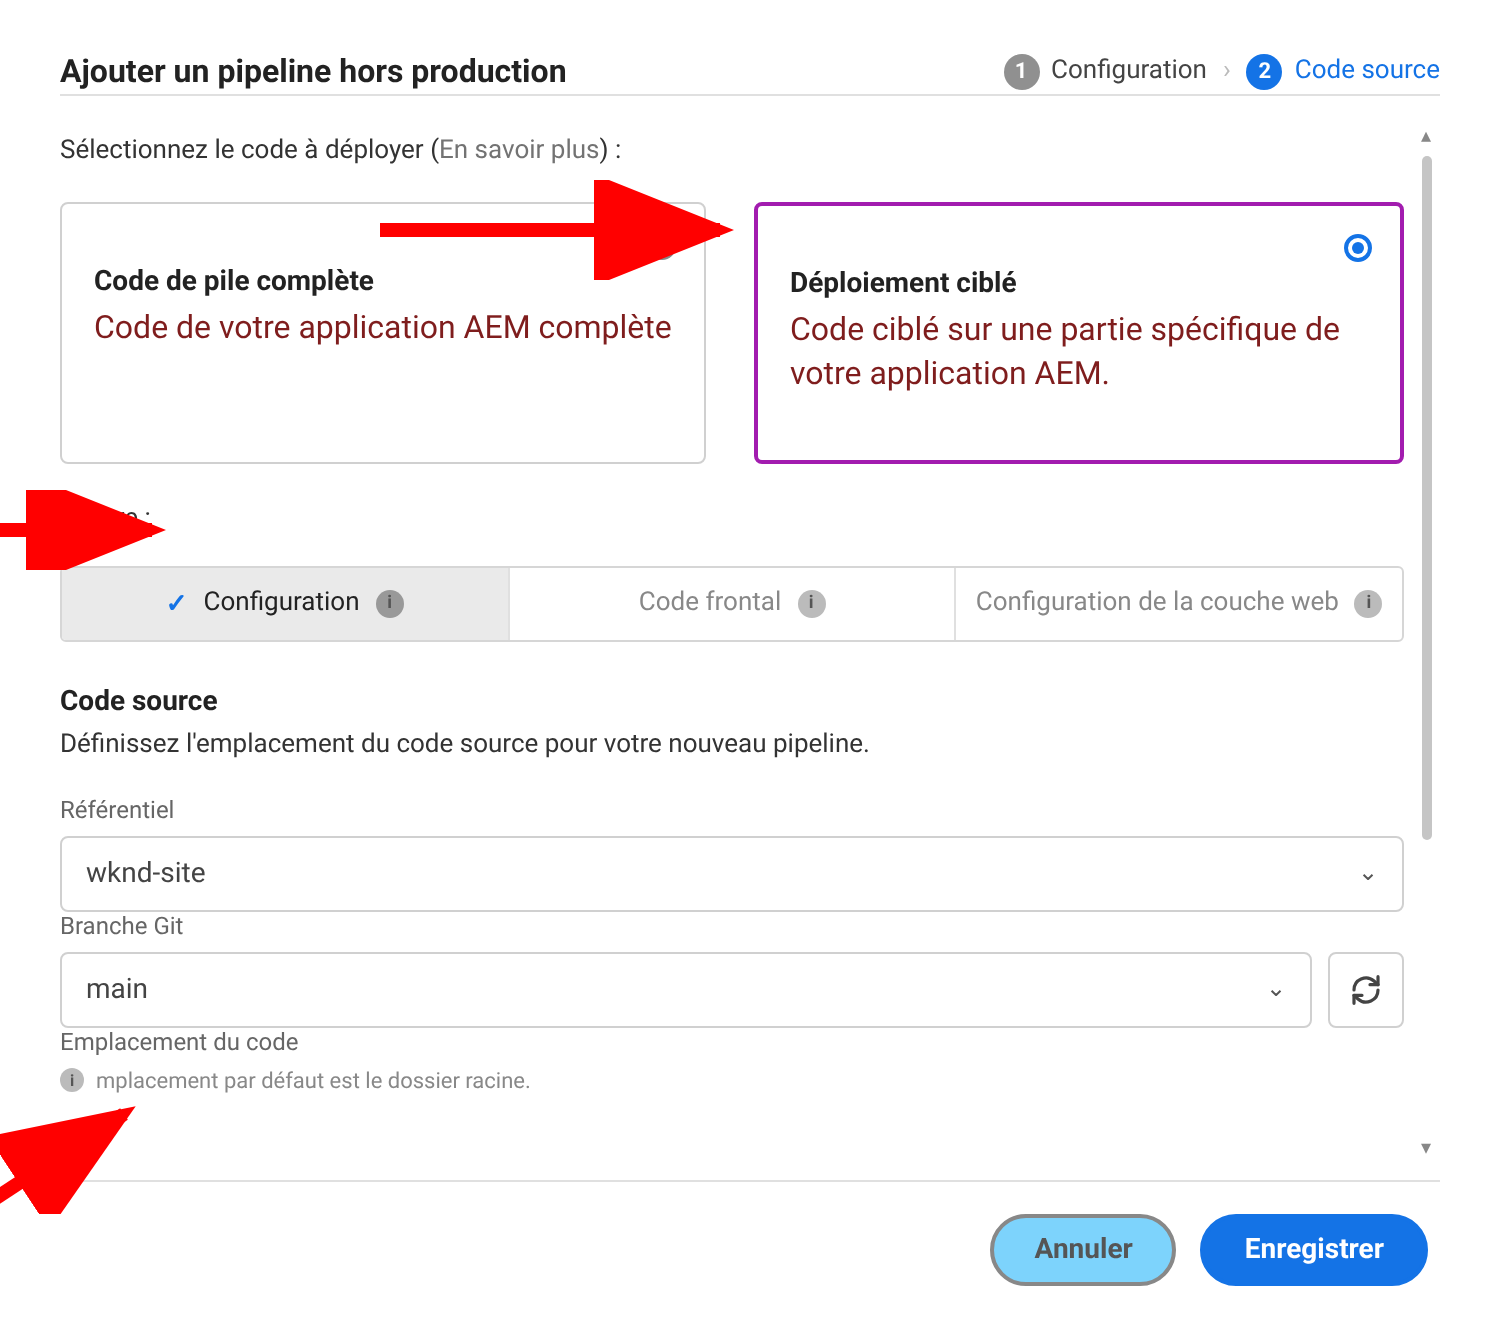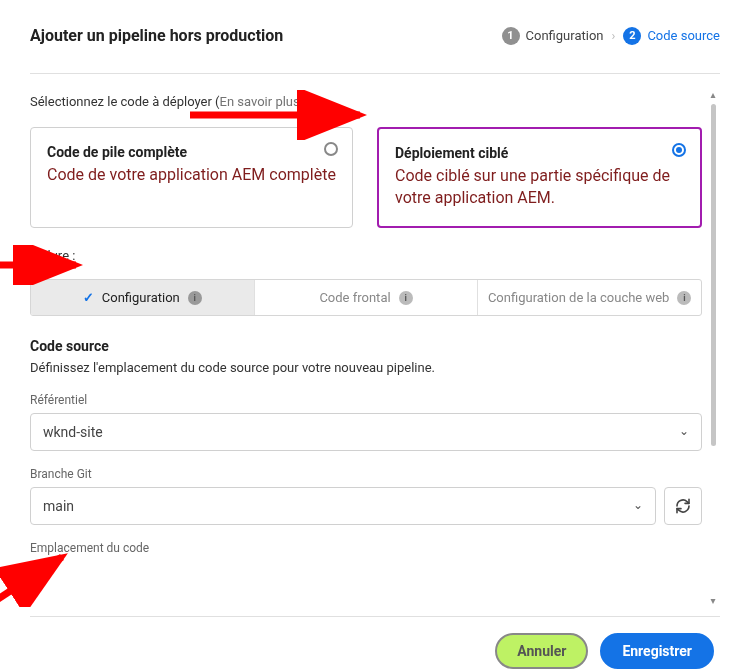--- a/index.html
+++ b/index.html
@@ -1,18 +1,18 @@
 <!DOCTYPE html>
 <html><head>
 <meta charset="utf-8">
 <style>
   * { box-sizing: border-box; font-family: -apple-system, BlinkMacSystemFont, "Segoe UI", Roboto, Helvetica, Arial, sans-serif; }
   html, body { margin: 0; padding: 0; width: 750px; height: 672px; background: #fff; }
   .dialog { width: 750px; height: 672px; position: relative; padding: 26px 30px 20px 30px; }
-  .header-row { display: flex; align-items: center; justify-content: space-between; border-bottom: 1px solid #e0e0e0; padding-bottom: 28px; margin-bottom: 14px; }
+  .header-row { display: flex; align-items: center; justify-content: space-between; border-bottom: 1px solid #e0e0e0; padding-bottom: 2px; margin-bottom: 14px; }
   .title { font-size: 16px; font-weight: 700; color: #222; }
   .steps { display: flex; align-items: center; gap: 8px; font-size: 13px; }
   .step { display: flex; align-items: center; gap: 6px; }
   .step-bullet { width: 18px; height: 18px; border-radius: 50%; display: flex; align-items: center; justify-content: center; font-size: 11px; font-weight: 700; color: #fff; }
   .step-bullet.grey { background: #909090; }
   .step-bullet.blue { background: #1473e6; }
   .step-label { color: #444; }
   .step-label.active { color: #1473e6; }
   .step-sep { color: #bbb; }
 
@@ -20,21 +20,21 @@
   .scroll-content { padding-right: 18px; }
   .scroll-track { position: absolute; right: 0; top: 0; bottom: 0; width: 14px; display: flex; flex-direction: column; align-items: center; }
   .scroll-caret { font-size: 10px; color: #888; line-height: 14px; }
   .scroll-bar { flex: 1; width: 5px; background: transparent; position: relative; margin: 2px 0; }
   .scroll-thumb { position: absolute; left: 0; right: 0; top: 0; height: 70%; background: #c5c5c5; border-radius: 3px; }
 
   .section-intro { font-size: 13px; color: #333; margin: 6px 0 18px 0; }
   .learn-more { color: #737373; }
 
   .cards { display: flex; gap: 24px; margin-bottom: 20px; }
-  .card { flex: 1; border: 1px solid #d0d0d0; border-radius: 4px; padding: 16px 16px; position: relative; cursor: pointer; }
+  .card { flex: 1; border: 1px solid #d0d0d0; border-radius: 4px; padding: 31px 16px; position: relative; cursor: pointer; }
   .card.selected { border: 2px solid #a21caf; }
   .card-title { font-size: 14px; font-weight: 700; margin-bottom: 4px; color: #222; }
   .card-desc { font-size: 16px; color: #7f1d1d; line-height: 1.4; }
   .radio { position: absolute; top: 14px; right: 14px; width: 14px; height: 14px; border: 2px solid #888; border-radius: 50%; background: #fff; }
   .radio.selected { border-color: #1473e6; }
   .radio.selected::after { content: ""; position: absolute; top: 2px; left: 2px; width: 6px; height: 6px; border-radius: 50%; background: #1473e6; }
 
   .include-label { font-size: 13px; color: #333; margin-bottom: 16px; }
 
   .tabs { display: flex; border: 1px solid #d6d6d6; border-radius: 3px; margin-bottom: 22px; overflow: hidden; }
@@ -42,34 +42,34 @@
   .tab:last-child { border-right: none; }
   .tab.active { background: #eaeaea; color: #222; }
   .tab .check { color: #1473e6; font-weight: 900; }
   .tab .info { width: 14px; height: 14px; border-radius: 50%; background: #bbb; display: inline-flex; align-items: center; justify-content: center; font-size: 9px; color: #555; font-weight: 700; }
   .tab.active .info { background: #999; }
   .tab-center-text { text-align: center; line-height: 1.2; }
 
   .subheading { font-size: 14px; font-weight: 700; color: #222; margin-bottom: 6px; }
   .subdesc { font-size: 13px; color: #333; margin-bottom: 18px; }
 
-  .field { margin-bottom: 16px; }
+  .field { margin-bottom: 0; }
   .field-label { font-size: 12px; color: #666; margin-bottom: 6px; }
   .select-row { display: flex; gap: 8px; align-items: stretch; }
   .select { flex: 1; border: 1px solid #d0d0d0; border-radius: 4px; padding: 10px 12px; font-size: 14px; color: #444; display: flex; justify-content: space-between; background: #fff; cursor: pointer; }
   .chevron { font-size: 12px; color: #555; }
   .icon-btn { width: 38px; border: 1px solid #d0d0d0; border-radius: 4px; background: #fff; display: flex; align-items: center; justify-content: center; cursor: pointer; }
   .text-input { width: 100%; border: 1px solid #d0d0d0; border-radius: 4px; padding: 10px 12px; font-size: 14px; color: #444; background: #fff; }
   .hint { font-size: 11px; color: #888; display: flex; align-items: center; gap: 6px; margin-top: 6px; }
   .hint .info-sm { width: 12px; height: 12px; border-radius: 50%; background: #bbb; display: inline-flex; align-items: center; justify-content: center; font-size: 8px; color: #555; font-weight: 700; }
 
   .footer-hr { border: none; border-top: 1px solid #e0e0e0; margin: 8px 0 16px 0; }
   .footer { display: flex; justify-content: flex-end; gap: 12px; padding-right: 6px; }
   .btn { border-radius: 18px; padding: 8px 20px; font-size: 14px; font-weight: 700; cursor: pointer; }
-  .btn-secondary { background: #bef264; color: #555; border: 2px solid #888; }
+  .btn-secondary { background: #7dd3fc; color: #555; border: 2px solid #888; }
   .btn-primary { background: #1473e6; color: #fff; border: 2px solid #1473e6; }
 
   
   .arrow { position: absolute; pointer-events: none; }
   .arrow svg { display: block; }
 </style>
 </head>
 <body>
 
 <div class="dialog">
@@ -151,20 +151,24 @@
                 <path d="M3 12a9 9 0 0 1 15-6.7L21 8"></path>
                 <path d="M3 22v-6h6"></path>
                 <path d="M21 12a9 9 0 0 1-15 6.7L3 16"></path>
               </svg>
           </div>
         </div>
       </div>
 
       <div class="field" style="margin-bottom:4px;">
         <div class="field-label">Emplacement du code</div>
+        <div class="hint">
+          <span class="info-sm">i</span>
+          <span>mplacement par défaut est le dossier racine.</span>
+        </div>
       </div>
 
     </div>
 
     <div class="scroll-track">
       <span class="scroll-caret">▴</span>
       <div class="scroll-bar">
           <div class="scroll-thumb"></div>
         </div>
       <span class="scroll-caret">▾</span>

